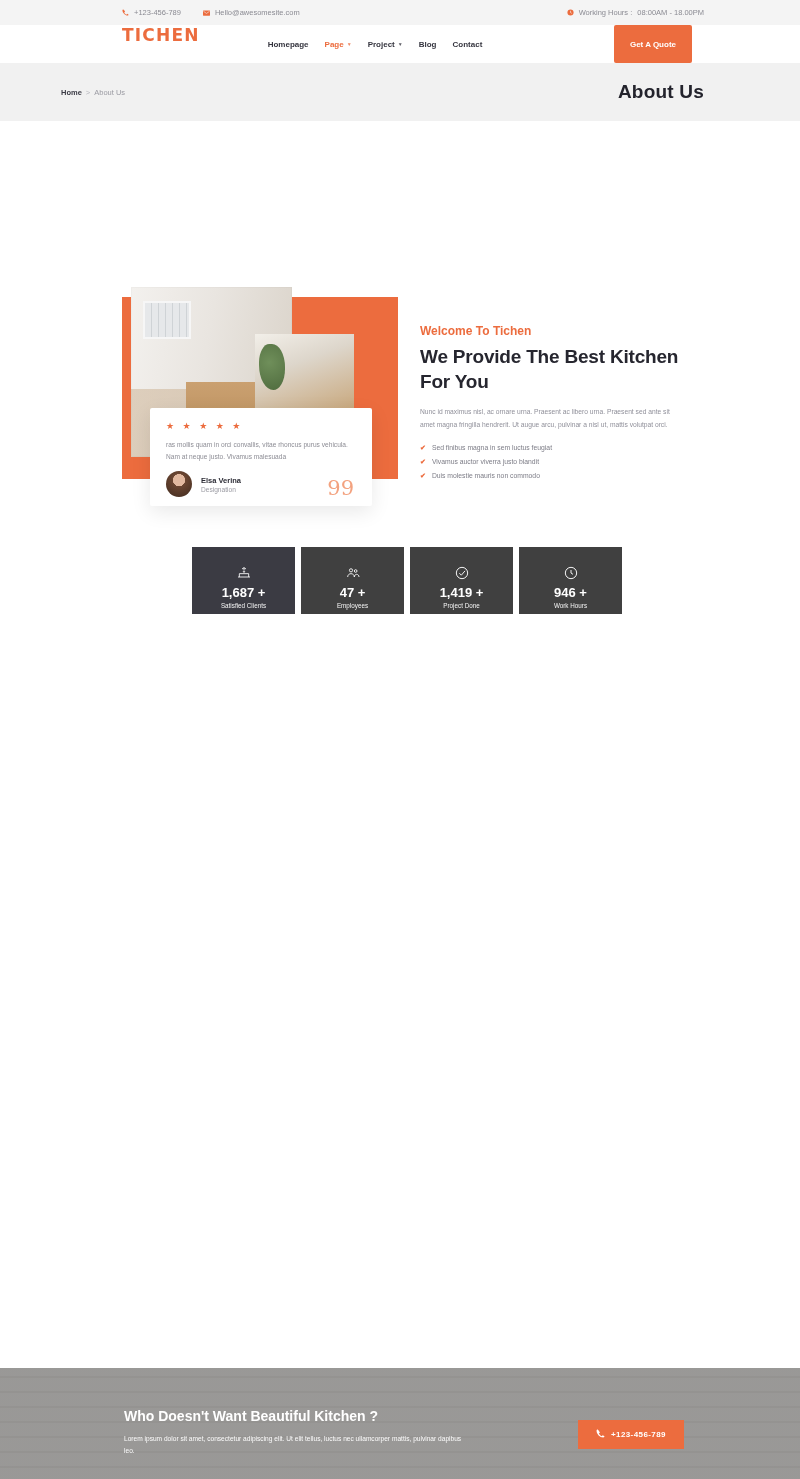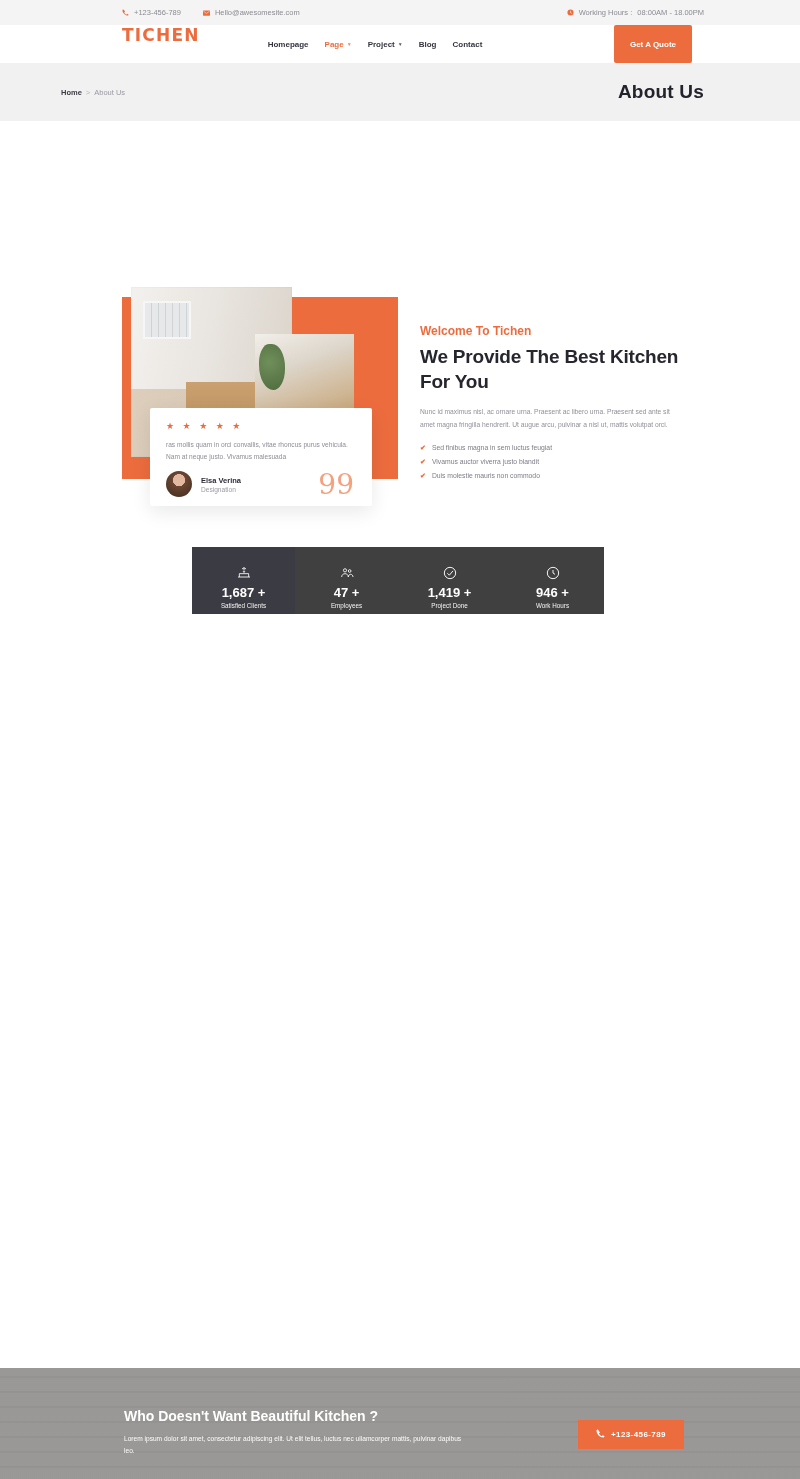--- a/index.html
+++ b/index.html
@@ -106,33 +106,33 @@
   .avatar {
     width: 26px; height: 26px; border-radius: 50%;
     background: radial-gradient(circle at 50% 35%, #e2b9a0 28%, #6b4632 29%, #3f2a1e 100%);
     flex: none;
   }
   .testi-name { margin-left: 9px; }
   .testi-name .n { font-size: 7.5px; font-weight: bold; color: #2c2c35; }
   .testi-name .d { font-size: 6.6px; color: #9a9aa2; margin-top: 1px; }
   .qmark {
     position: absolute; right: 2px; bottom: -2px;
-    font-size: 28px; color: #f3a27f; font-family: "DejaVu Serif", serif; line-height: 1;
+    font-size: 21px; color: #f3a27f; font-family: "DejaVu Serif", serif; line-height: 1;
   }
 
   .about-right { position: absolute; left: 420px; top: 203px; width: 260px; }
   .eyebrow { color: #ec6c3e; font-size: 12px; font-weight: 600; }
   .h2 { font-size: 19px; font-weight: bold; color: #26262f; line-height: 1.3; margin-top: 7px; letter-spacing: -.2px; }
   .body-txt { font-size: 6.7px; color: #90909a; line-height: 1.95; margin-top: 11px; }
   .checks { margin-top: 12px; display: flex; flex-direction: column; gap: 6px; }
   .check { display: flex; align-items: center; gap: 6px; font-size: 6.8px; color: #7d7d87; }
   .check .tick { color: #ec6c3e; font-size: 7px; font-weight: bold; }
 
   
-  .stats { position: absolute; left: 192px; top: 426px; display: flex; gap: 0; }
+  .stats { position: absolute; left: 192px; top: 426px; display: flex; gap: 6px; }
   .stat {
     width: 103px; height: 67px; padding-top: 12px;
     display: flex; flex-direction: column; align-items: center; justify-content: center;
     color: #fff; position: relative; overflow: hidden;
   }
   .stat.dark { background: #3b3b43; }
   .stat.orange { background: #404040; }
   .stat .num { font-size: 13px; font-weight: bold; margin-top: 4px; }
   .stat .lbl { font-size: 6.3px; margin-top: 2px; opacity: .95; }
   .stat svg { display:block; }

